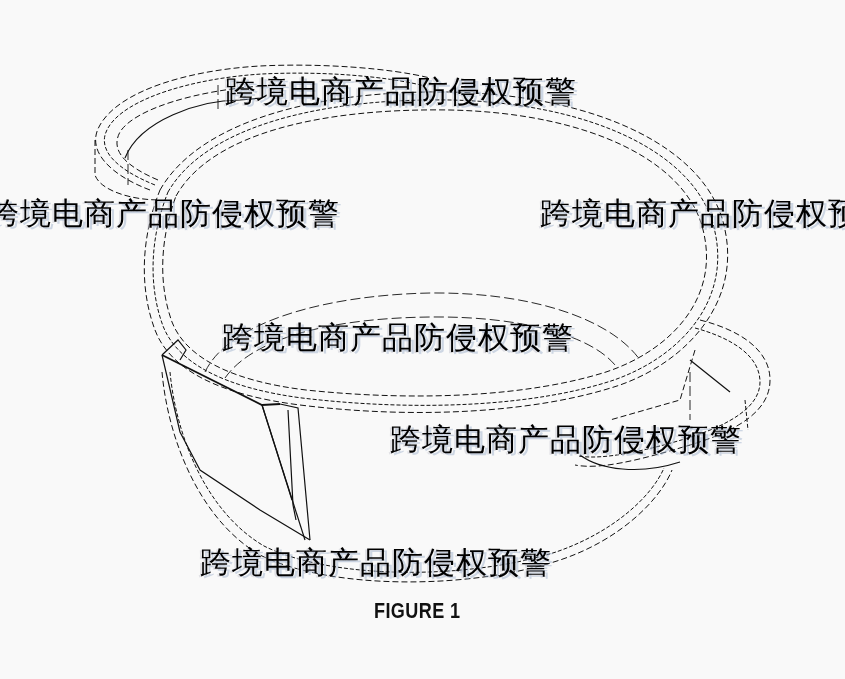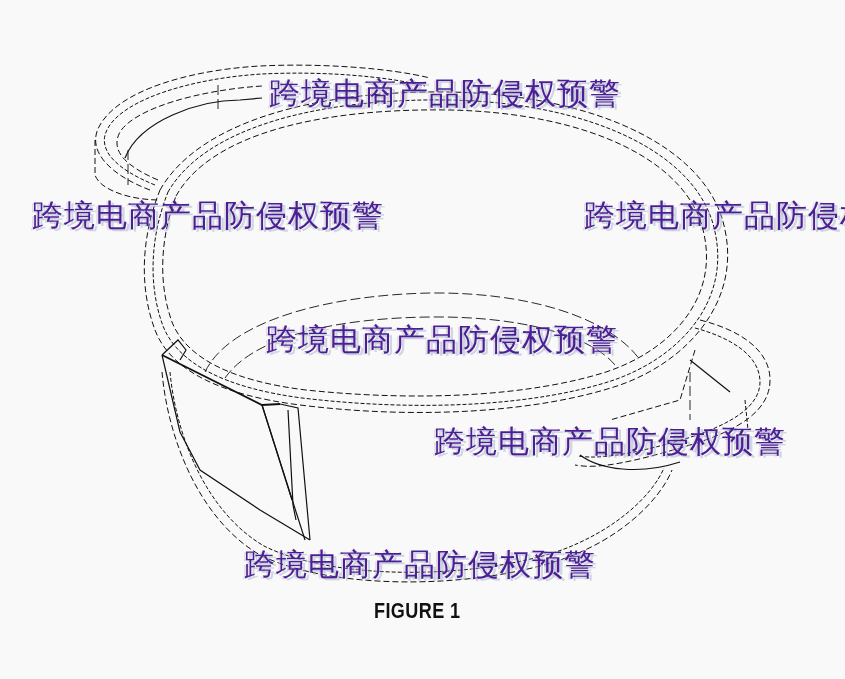--- a/index.html
+++ b/index.html
@@ -4,25 +4,24 @@
 <style>
   html, body { margin:0; padding:0; }
   body {
     width:845px; height:679px; overflow:hidden;
     background:#f9f9f9; position:relative;
     font-family:"DejaVu Serif","Liberation Serif",serif;
   }
   #drawing { position:absolute; left:0; top:0; width:845px; height:679px; }
   .wm {
     position:absolute; white-space:nowrap;
-    font-family:Liberation Sans, sans-serif;
-    font-size:31px; color:#4c1d95; letter-spacing:1px;
+    font-family:Liberation Mono, monospace;
+    font-size:31px; color:#000000; letter-spacing:1px;
     text-shadow: 3px 2px 0 rgba(150,170,200,0.45), -2px 1px 0 rgba(200,200,210,0.5);
     line-height:1;
-    margin-left:44px;
   }
   .caption {
     position:absolute; left:374px; top:598px;
     font-family:"Liberation Sans","DejaVu Sans",sans-serif;
     font-weight:bold; font-size:22px; color:#111;
     transform:scaleX(0.82); transform-origin:left top;
     letter-spacing:0.5px;
   }
   svg path, svg ellipse, svg line { fill:none; stroke:#111; }
   .d1 { stroke-dasharray:6 3; stroke-width:1; }

